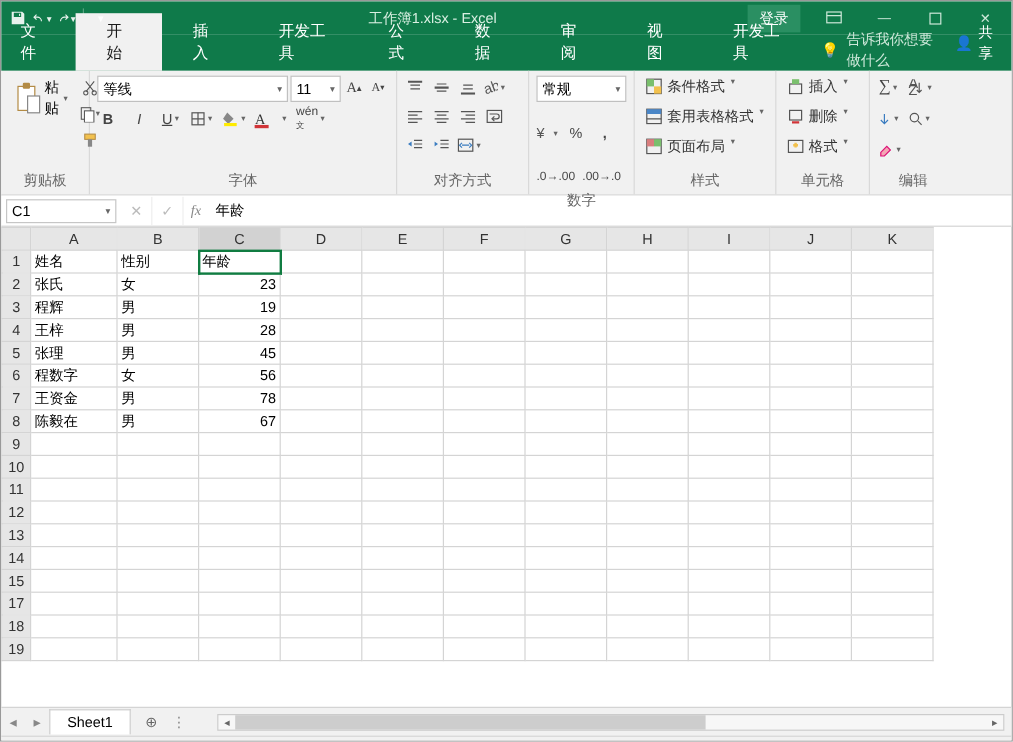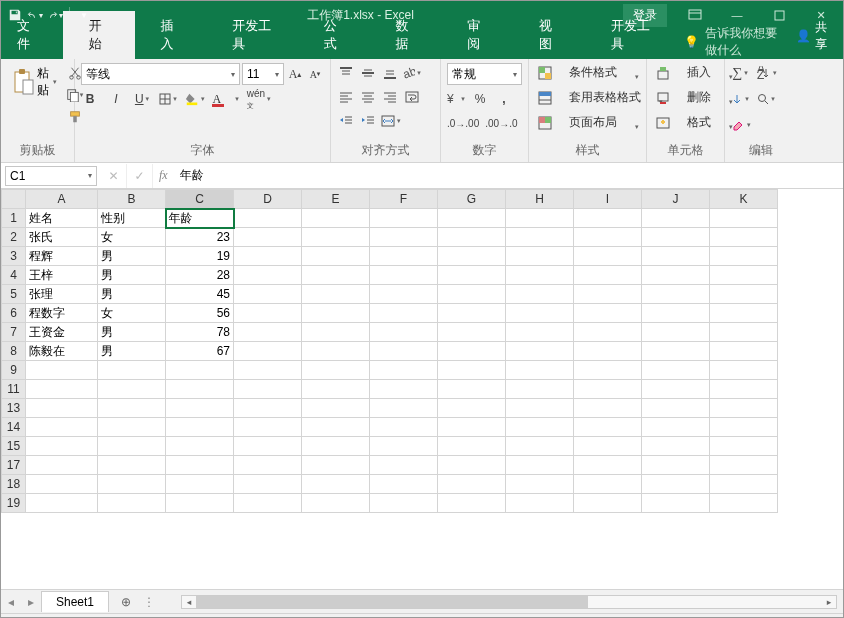--- a/index.html
+++ b/index.html
@@ -21,24 +21,24 @@
 .share{margin-left:auto;padding:6px 14px;color:#fff;font-size:13px;display:flex;align-items:center;gap:4px}
 .ribbon{height:104px;background:#f1f1f1;border-bottom:1px solid #d4d4d4;display:flex}
 .group{border-right:1px solid #d9d9d9;display:flex;flex-direction:column;padding:4px 6px 0}
 .group-body{flex:1;display:flex;align-items:flex-start;gap:4px}
 .group-label{text-align:center;font-size:12px;color:#666;padding:2px 0 3px;position:relative}
 .bigbtn{display:flex;flex-direction:row;align-items:center;gap:2px;padding:2px 4px;cursor:pointer}
 .paste-ico{width:26px;height:30px;display:flex;align-items:center;justify-content:center}
 .sm{width:20px;height:20px;display:flex;align-items:center;justify-content:center;cursor:pointer}
 .fontsel{border:1px solid #c0c0c0;background:#fff;height:22px;display:flex;align-items:center;padding:0 4px;cursor:pointer}
 .fontsel .dd{margin-left:auto;font-size:8px;color:#666}
-.row{display:flex;align-items:center;gap:2px}
+.row{display:flex;align-items:flex-start;gap:2px}
 .toolbtn{min-width:18px;height:20px;display:flex;align-items:center;justify-content:center;cursor:pointer;color:#444}
 .toolbtn.dd::after{content:"▾";font-size:7px;margin-left:2px;color:#666}
-.icolabel{display:flex;align-items:flex-end;gap:16px;cursor:pointer;padding:1px 2px;color:#333;white-space:nowrap}
+.icolabel{display:flex;align-items:flex-start;gap:3px;cursor:pointer;padding:1px 2px;color:#333;white-space:nowrap}
 .icolabel .dd{font-size:7px;color:#666;margin-left:2px}
 .mini-ico{width:16px;height:16px;display:inline-flex;align-items:center;justify-content:center}
 svg{display:block}
 .fbar{height:26px;background:#fff;border-bottom:1px solid #d4d4d4;display:flex;align-items:center}
 .namebox{width:92px;border:1px solid #c6c6c6;height:20px;margin:0 4px;padding:0 4px;display:flex;align-items:center;background:#fff}
 .namebox .dd{margin-left:auto;font-size:8px;color:#666}
 .fxbtn{width:26px;height:24px;display:flex;align-items:center;justify-content:center;color:#777;cursor:pointer;border-right:1px solid #eee}
 .fxlabel{font-style:italic;font-family:Liberation Serif, serif;color:#888;padding:0 6px}
 .fxinput{flex:1;padding:0 6px}
 .grid-wrap{position:relative;height:400px;overflow:hidden}
@@ -304,21 +304,21 @@
               <rect x="1" y="1" width="12" height="10" fill="none" stroke="#555"></rect>
               <path d="M4 6h6M4 4l-2 2 2 2M10 4l2 2-2 2" fill="none" stroke="#3a7cc0"></path>
             </svg>
           </span>
       </div>
     </div>
     <div class="group-label">对齐方式</div>
   </div>
 
   <div class="group" style="width:88px">
-    <div class="group-body vcol" style="gap:4px;width:100%">
+    <div class="group-body vcol" style="gap:16px;width:100%">
       <div class="fontsel" style="width:100%">
           <span>常规</span>
           <span class="dd">▾</span>
         </div>
       <div class="row" style="gap:6px">
         <span class="toolbtn dd">
             <svg width="12" height="12">
               <text x="0" y="10" font-size="11" fill="#555">¥</text>
             </svg>
           </span>
@@ -596,21 +596,49 @@
             <td class=""></td>
             <td class=""></td>
             <td class=""></td>
             <td class=""></td>
             <td class=""></td>
             <td class=""></td>
             <td class=" pbreak"></td>
             <td class=""></td>
           </tr>
           <tr>
+            <th class="rowh">10</th>
+            <td class=""></td>
+            <td class=""></td>
+            <td class=""></td>
+            <td class=""></td>
+            <td class=""></td>
+            <td class=""></td>
+            <td class=""></td>
+            <td class=""></td>
+            <td class=""></td>
+            <td class=" pbreak"></td>
+            <td class=""></td>
+          </tr>
+          <tr>
             <th class="rowh">11</th>
+            <td class=""></td>
+            <td class=""></td>
+            <td class=""></td>
+            <td class=""></td>
+            <td class=""></td>
+            <td class=""></td>
+            <td class=""></td>
+            <td class=""></td>
+            <td class=""></td>
+            <td class=" pbreak"></td>
+            <td class=""></td>
+          </tr>
+          <tr>
+            <th class="rowh">12</th>
             <td class=""></td>
             <td class=""></td>
             <td class=""></td>
             <td class=""></td>
             <td class=""></td>
             <td class=""></td>
             <td class=""></td>
             <td class=""></td>
             <td class=""></td>
             <td class=" pbreak"></td>

